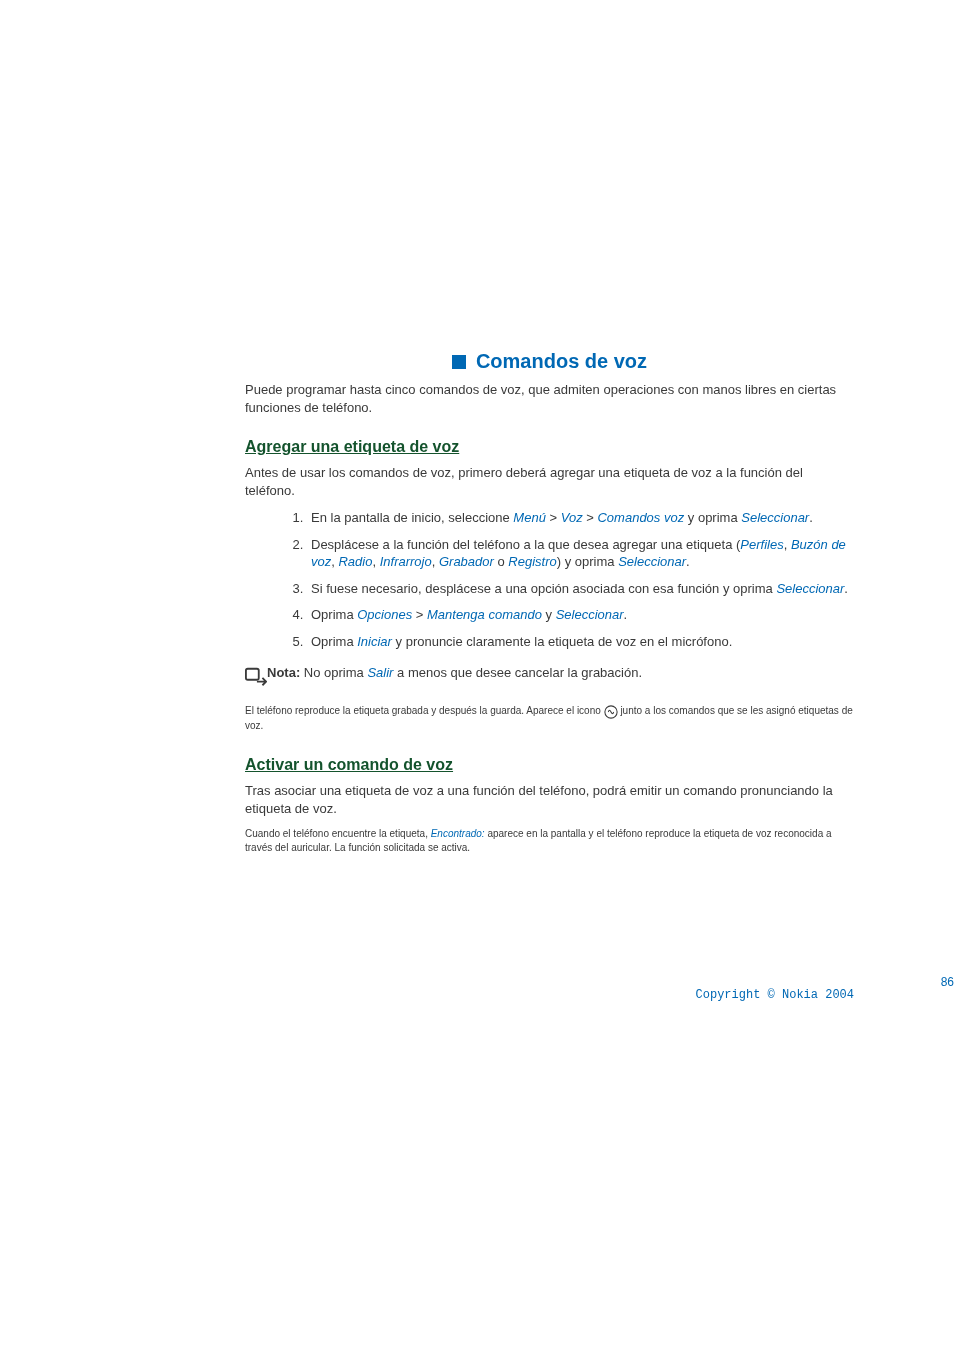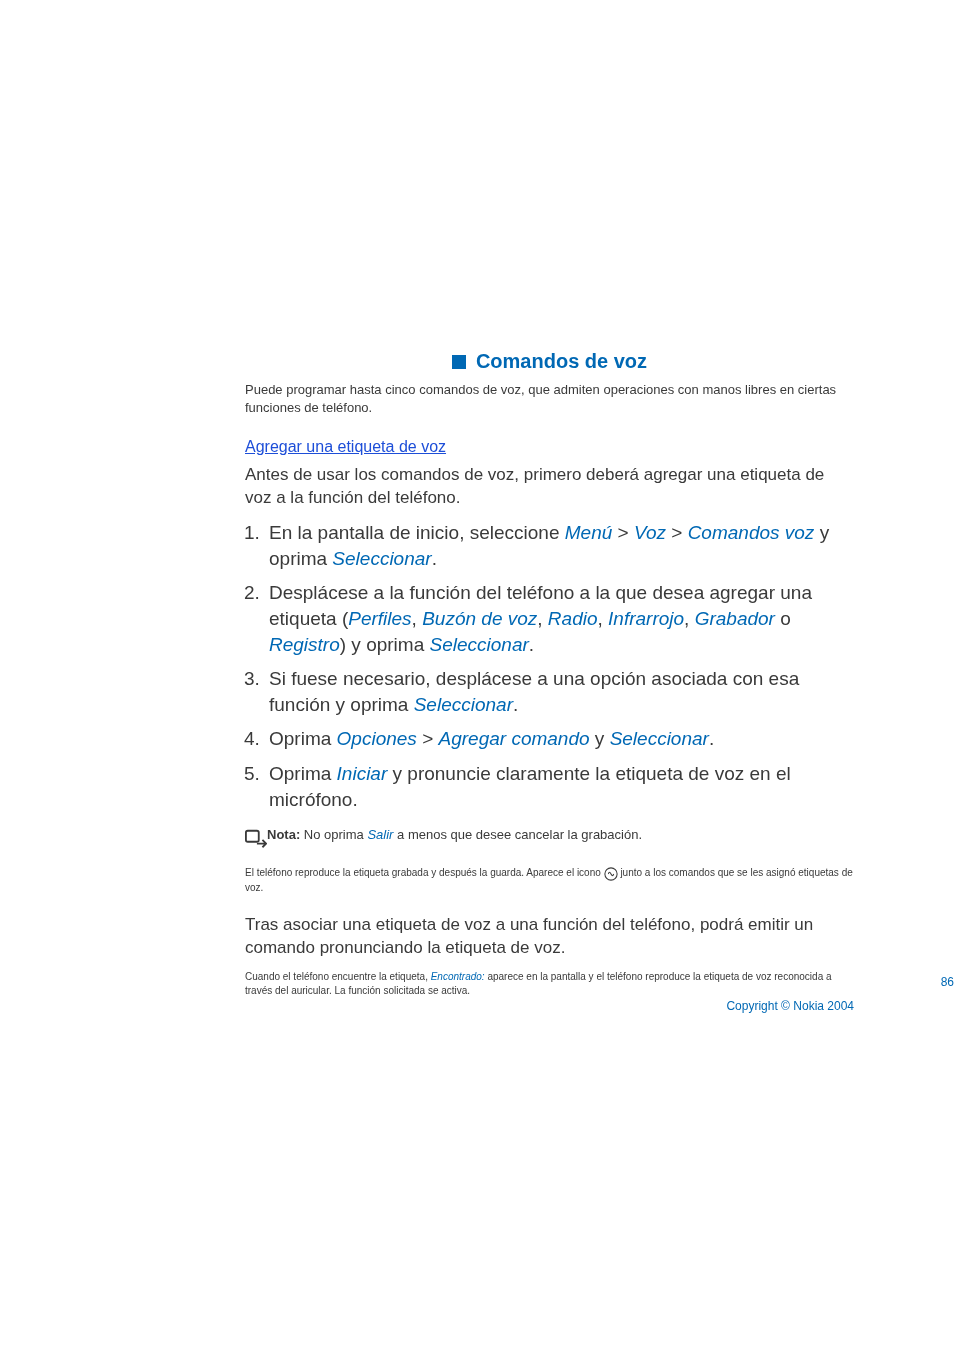--- a/index.html
+++ b/index.html
@@ -38,40 +38,41 @@
       font-size: 20px;
       font-weight: bold;
     }
     .intro-text {
       font-size: 13px;
       line-height: 1.35;
       margin-bottom: 22px;
     }
     .subsection-title {
       font-size: 16px;
-      font-weight: normal;
+      font-weight: bold;
       text-decoration: underline;
-      color: #1d4ed8;
+      color: #14532d;
       margin-bottom: 8px;
     }
     .sub-intro {
-      font-size: 17px;
+      font-size: 13px;
       line-height: 1.35;
       margin-bottom: 10px;
     }
     ol {
       list-style: decimal;
       padding-left: 20px;
       margin-bottom: 14px;
     }
     ol li {
-      font-size: 19px;
+      font-size: 13px;
       line-height: 1.35;
       margin-bottom: 9px;
       padding-left: 4px;
+      margin-left: 42px;
     }
     .link {
       color: #0068b4;
       font-style: italic;
     }
     .note-row {
       display: flex;
       align-items: flex-start;
       gap: 0;
       margin-bottom: 16px;
@@ -106,24 +107,25 @@
       left: 0;
       right: 0;
       text-align: right;
     }
     .page-num {
       color: #0068b4;
       font-size: 12px;
     }
     .copyright {
       position: absolute;
-      bottom: 338px;
+      bottom: 349px;
       right: 100px;
       color: #0068b4;
       font-size: 12px;
+      font-family: Liberation Mono, monospace;
     }
     .spacer-section {
       margin-top: 24px;
     }
   </style>
 </head>
 <body>
 
 <div class="page">
 
@@ -141,21 +143,21 @@
     <li>
       <span>En la pantalla de inicio, seleccione </span><span class="link">Menú</span><span> &gt; </span><span class="link">Voz</span><span> &gt; </span><span class="link">Comandos voz</span><span> y oprima </span><span class="link">Seleccionar</span><span>.</span>
     </li>
     <li>
       <span>Desplácese a la función del teléfono a la que desea agregar una etiqueta (</span><span class="link">Perfiles</span><span>, </span><span class="link">Buzón de voz</span><span>, </span><span class="link">Radio</span><span>, </span><span class="link">Infrarrojo</span><span>, </span><span class="link">Grabador</span><span> o </span><span class="link">Registro</span><span>) y oprima </span><span class="link">Seleccionar</span><span>.</span>
     </li>
     <li>
       <span>Si fuese necesario, desplácese a una opción asociada con esa función y oprima </span><span class="link">Seleccionar</span><span>.</span>
     </li>
     <li>
-      <span>Oprima </span><span class="link">Opciones</span><span> &gt; </span><span class="link">Agregar comando</span><span> y </span><span class="link">Seleccionar</span><span>.</span>
+      <span>Oprima </span><span class="link">Opciones</span><span> &gt; </span><span class="link">Mantenga comando</span><span> y </span><span class="link">Seleccionar</span><span>.</span>
     </li>
     <li>
       <span>Oprima </span><span class="link">Iniciar</span><span> y pronuncie claramente la etiqueta de voz en el micrófono.</span>
     </li>
   </ol>
 
   <div class="note-row">
     <svg class="note-icon" viewBox="0 0 24 24">
       <rect x="1" y="3" width="14" height="12" rx="2" fill="none" stroke="#3a3a3a" stroke-width="2"></rect>
       <path d="M 13 17 L 23 17 M 19 13 L 23 17 L 19 21" fill="none" stroke="#3a3a3a" stroke-width="2"></path>
@@ -167,20 +169,21 @@
 
   <p class="paragraph">
     <span>El teléfono reproduce la etiqueta grabada y después la guarda. Aparece el icono </span>
     <svg class="voice-icon" viewBox="0 0 16 16">
       <circle cx="8" cy="8" r="7" fill="none" stroke="#3a3a3a" stroke-width="1.2"></circle>
       <path d="M 5 8 Q 6 4 8 8 Q 10 12 11 8" fill="none" stroke="#3a3a3a" stroke-width="1.2"></path>
     </svg>
     <span> junto a los comandos que se les asignó etiquetas de voz.</span>
   </p>
 
+  <h3 class="subsection-title spacer-section">Activar un comando de voz</h3>
   <p class="sub-intro">Tras asociar una etiqueta de voz a una función del teléfono, podrá emitir un comando pronunciando la etiqueta de voz.</p>
 
 
   <p class="paragraph">
     <span>Cuando el teléfono encuentre la etiqueta, </span><span class="link">Encontrado:</span><span> aparece en la pantalla y el teléfono reproduce la etiqueta de voz reconocida a través del auricular. La función solicitada se activa.</span>
   </p>
 
   <div class="footer">
     <span class="page-num">86</span>
   </div>

